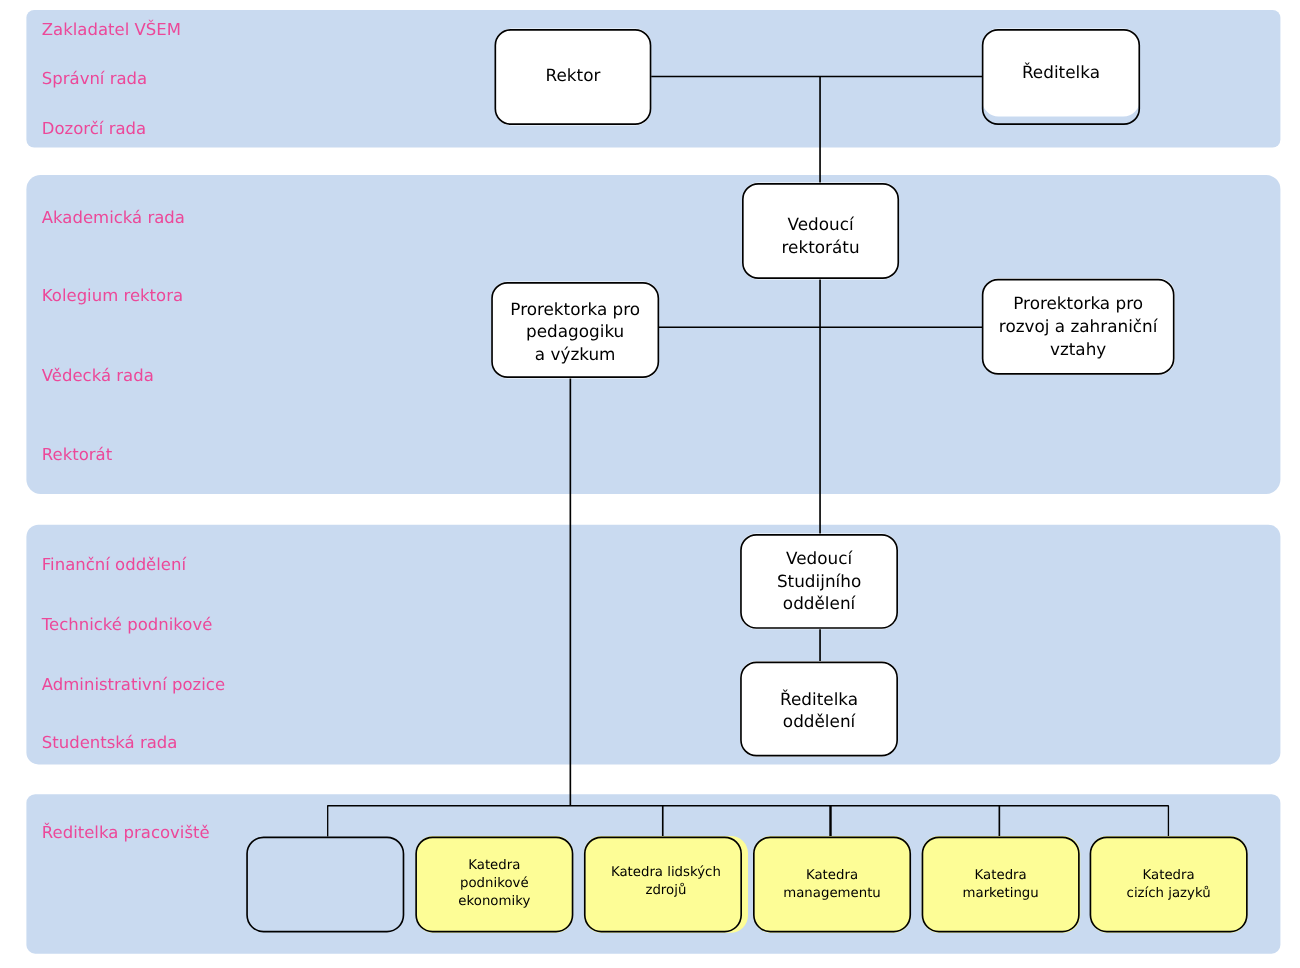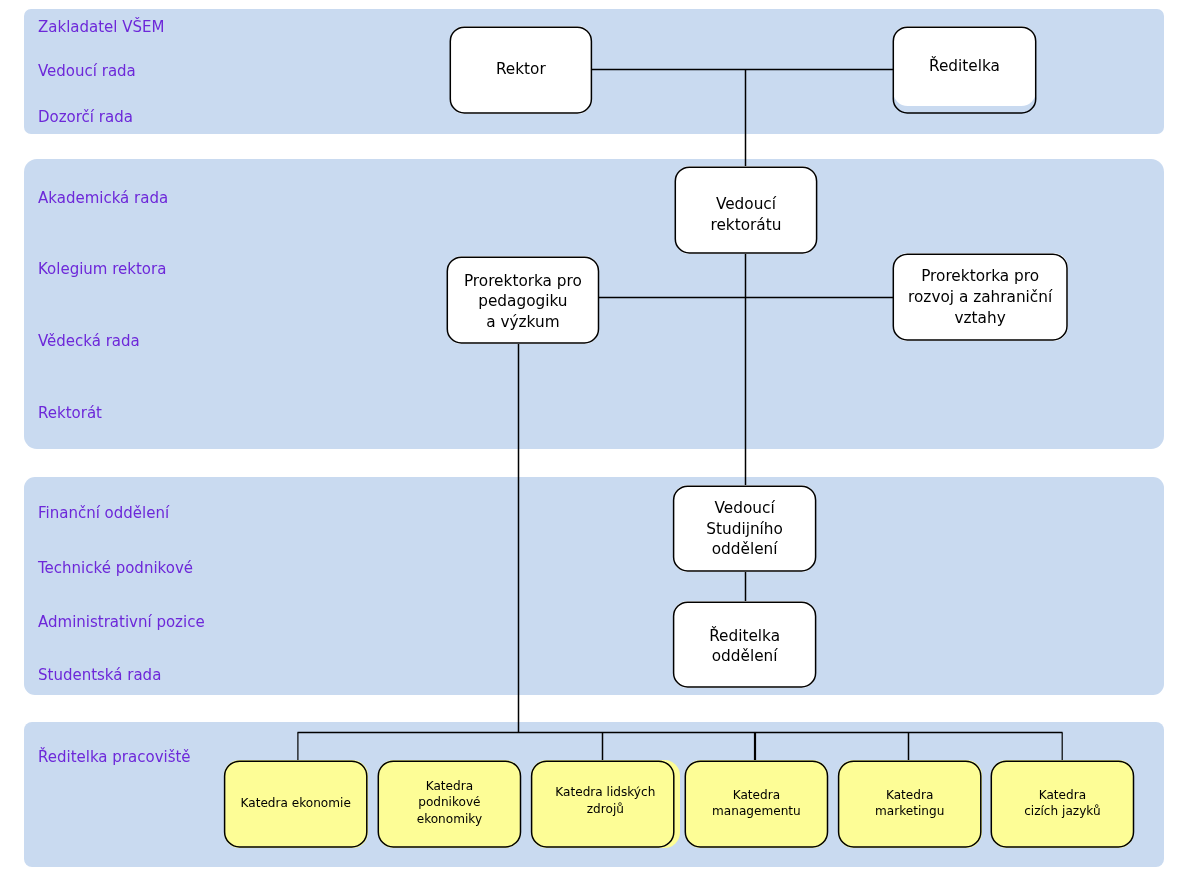--- a/index.html
+++ b/index.html
@@ -6,21 +6,21 @@
   body{width:1182px;height:880px;overflow:hidden;
        font-family:"DejaVu Sans",sans-serif;-webkit-font-smoothing:antialiased;}
   #root{position:relative;width:1182px;height:880px;}
 
   .band{position:absolute;background:#c9daf0;}
   #band-1{left:24.4px;top:8.8px;width:1139.7px;height:125.3px;border-radius:7px;}
   #band-2{left:24.4px;top:158.8px;width:1139.7px;height:290.7px;border-radius:13px;}
   #band-3{left:24.4px;top:476.8px;width:1139.7px;height:218.7px;border-radius:11px;}
   #band-4{left:24.4px;top:721.8px;width:1139.7px;height:145.7px;border-radius:8px;}
 
-  .band-label{position:absolute;color:#6d28d9;font-size:15px;
+  .band-label{position:absolute;color:#ec4899;font-size:15px;
               font-family:"DejaVu Sans",sans-serif;
               white-space:nowrap;line-height:1;left:38px;}
 
   svg.links,svg.outlines{position:absolute;left:0;top:0;width:1182px;height:880px;
             pointer-events:none;overflow:visible;}
 
   .node{position:absolute;background:#ffffff;
         border-radius:14.75px;display:flex;align-items:center;justify-content:center;
         font-family:"DejaVu Sans",sans-serif;
         text-align:center;color:#000000;font-size:15.3px;line-height:20.8px;
@@ -32,21 +32,21 @@
 <body>
 
 <div id="root">
 
   <div class="band" id="band-1"></div>
   <div class="band" id="band-2"></div>
   <div class="band" id="band-3"></div>
   <div class="band" id="band-4"></div>
 
   <div class="band-label" style="top:20.1px">Zakladatel VŠEM</div>
-  <div class="band-label" style="top:63.9px">Vedoucí rada</div>
+  <div class="band-label" style="top:63.9px">Správní rada</div>
   <div class="band-label" style="top:110.1px">Dozorčí rada</div>
 
   <div class="band-label" style="top:190.5px">Akademická rada</div>
   <div class="band-label" style="top:262.1px">Kolegium rektora</div>
   <div class="band-label" style="top:334.2px">Vědecká rada</div>
   <div class="band-label" style="top:406.2px">Rektorát</div>
 
   <div class="band-label" style="top:505.9px">Finanční oddělení</div>
   <div class="band-label" style="top:560.5px">Technické podnikové</div>
   <div class="band-label" style="top:614.5px">Administrativní pozice</div>
@@ -80,21 +80,20 @@
 a výzkum</span></div>
   <div class="node" style="left:892.55px;top:253.45px;width:175.2px;height:87.2px"><span class="nt" style="top:0.4px">Prorektorka pro
 rozvoj a zahraniční
 vztahy</span></div>
   <div class="node" style="left:672.85px;top:485.45px;width:143.5px;height:86.2px"><span class="nt" style="top:0.5px">Vedoucí
 Studijního
 oddělení</span></div>
   <div class="node" style="left:672.85px;top:601.45px;width:143.5px;height:86.2px"><span class="nt" style="top:1.8px">Ředitelka
 oddělení</span></div>
 
-  <div class="node dept" style="left:223.85px;top:760.45px;width:143.7px;height:87.2px"><span class="nt" style="top:-0.8px">Katedra ekonomie</span></div>
   <div class="node dept" style="left:377.55px;top:760.45px;width:143.7px;height:87.2px"><span class="nt" style="top:-1.5px">Katedra
 podnikové
 ekonomiky</span></div>
   <div class="node dept" style="left:530.85px;top:760.45px;width:149px;height:87.2px"><span class="nt" style="top:-3.4px">Katedra lidských
 zdrojů</span></div>
   <div class="node dept" style="left:684.55px;top:760.45px;width:143.7px;height:87.2px"><span class="nt" style="top:-1px">Katedra
 managementu</span></div>
   <div class="node dept" style="left:837.85px;top:760.45px;width:143.7px;height:87.2px"><span class="nt" style="top:-1px">Katedra
 marketingu</span></div>
   <div class="node dept" style="left:990.55px;top:760.45px;width:143.7px;height:87.2px"><span class="nt" style="top:-1px">Katedra

